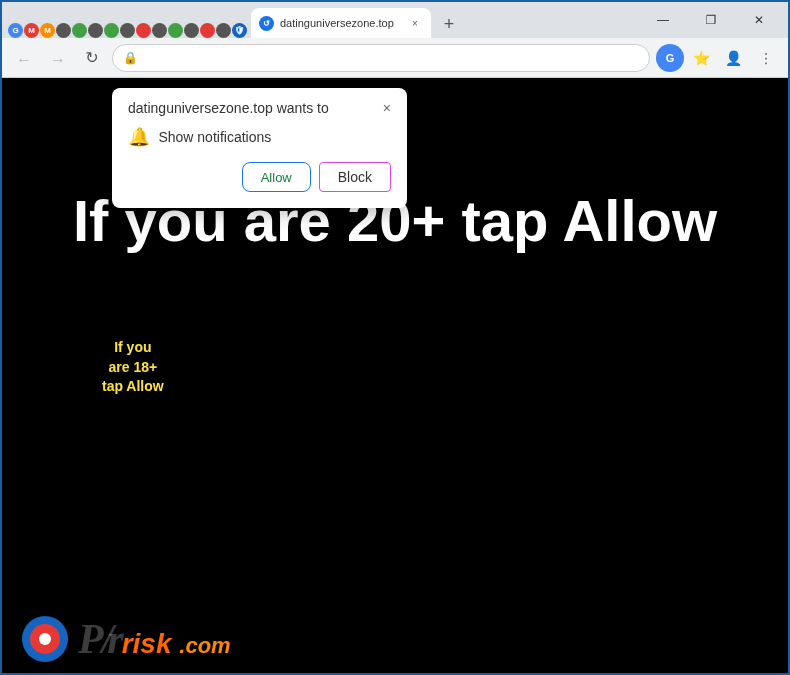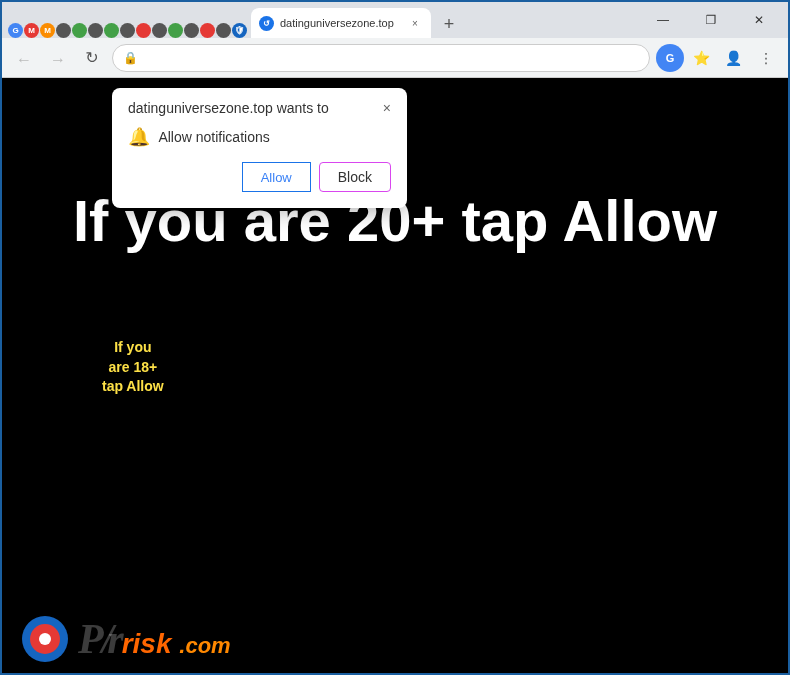--- a/index.html
+++ b/index.html
@@ -225,24 +225,24 @@
     }
 
     .popup-buttons {
       display: flex;
       justify-content: flex-end;
       gap: 8px;
     }
 
     .popup-btn-allow {
       padding: 6px 18px;
-      border-radius: 0;
+      border-radius: 8px;
       border: 1px solid #1a73e8;
       background: white;
-      color: #3b82f6;
+      color: #15803d;
       font-size: 13px;
       cursor: pointer;
       font-weight: 500;
     }
 
     .popup-btn-block {
       padding: 6px 18px;
       border-radius: 4px;
       border: 1px solid #d946ef;
       background: white;
@@ -424,21 +424,21 @@
 
   <div class="page-content">
 
     <div class="notification-popup">
       <div class="popup-header">
         <span class="popup-title">datinguniversezone.top wants to</span>
         <span class="popup-close">×</span>
       </div>
       <div class="popup-notification-row">
         <span class="bell-icon">🔔</span>
-        <span class="popup-notification-text">Allow notifications</span>
+        <span class="popup-notification-text">Show notifications</span>
       </div>
       <div class="popup-buttons">
         <button class="popup-btn-allow">Allow</button>
         <button class="popup-btn-block">Block</button>
       </div>
     </div>
 
     <div class="page-main-text">If you are 20+ tap Allow</div>
 
     <div class="page-side-text">

